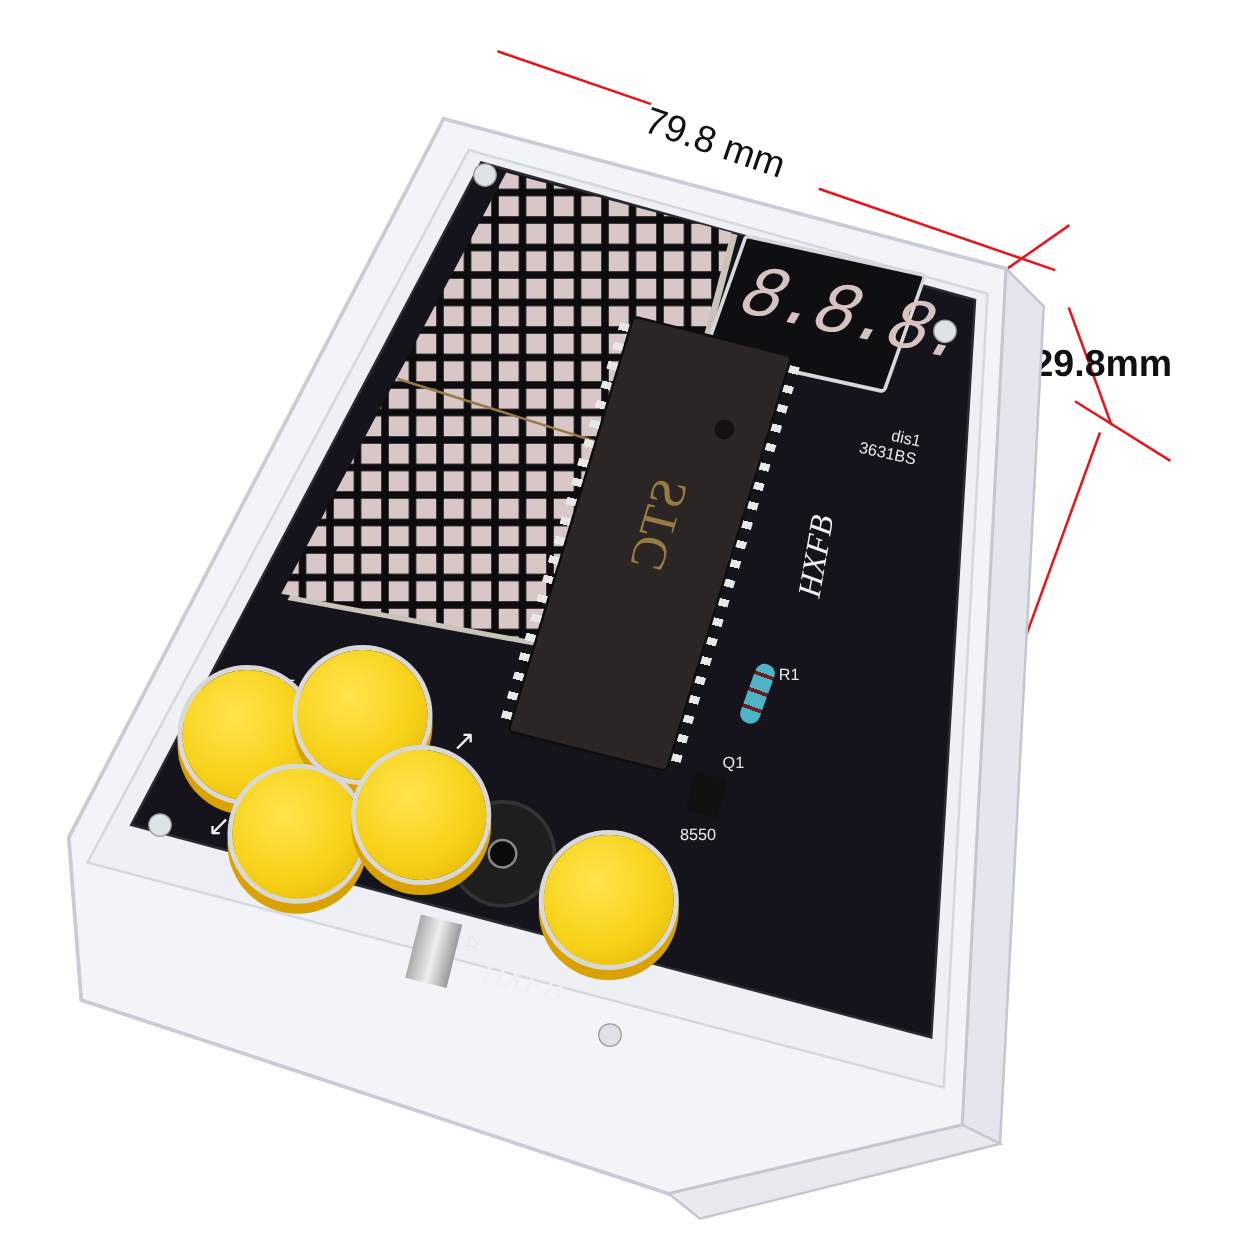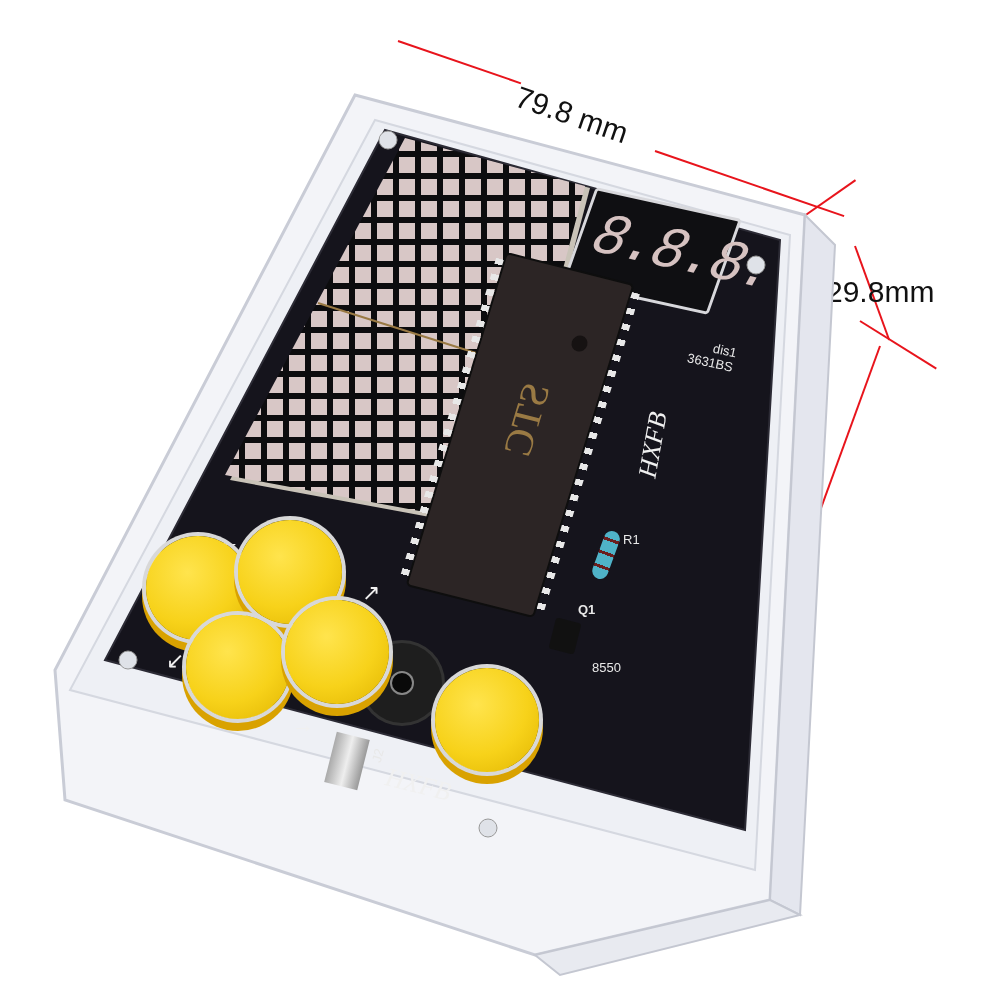--- a/index.html
+++ b/index.html
@@ -27,21 +27,21 @@
 
 <div class="scene">
 
   <div class="dim-line" style="left:398px;top:40px;width:130px;transform:rotate(19deg);"></div>
   <div class="dim-line" style="left:655px;top:150px;width:200px;transform:rotate(19deg);"></div>
   <div class="dim-label" style="left:522px;top:80px;transform:rotate(19deg);">79.8 mm</div>
 
   <div class="dim-line" style="left:790px;top:225px;width:80px;transform:rotate(-35deg);"></div>
   <div class="dim-line" style="left:855px;top:245px;width:100px;transform:rotate(70deg);"></div>
   <div class="dim-line" style="left:860px;top:320px;width:90px;transform:rotate(32deg);"></div>
-  <div class="dim-label" style="left:826px;top:275px;">29.8mm</div>
+  <div class="dim-label" style="left:826px;top:275px;font-weight:bold;">29.8mm</div>
 
   <div class="dim-line" style="left:880px;top:345px;width:210px;transform:rotate(110deg);"></div>
   <div class="dim-line" style="left:705px;top:712px;width:240px;transform:rotate(110deg);"></div>
   <div class="dim-label" style="left:705px;top:710px;transform:rotate(-70deg);">105.2mm</div>
 
   <svg class="case-shell" viewBox="0 0 1000 1000" style="position:absolute;left:0;top:0;width:1000px;height:1000px;">
     <polygon points="355,95 805,215 770,900 535,955 65,800 55,670" fill="#f3f4f8" stroke="#c9ccd6" stroke-width="3"></polygon>
     <polygon points="375,120 790,235 755,870 70,690" fill="#eef0f5" stroke="#d5d8e0" stroke-width="2"></polygon>
     <polygon points="805,215 835,245 800,915 770,900" fill="#e4e6ee" stroke="#c4c7d1" stroke-width="2"></polygon>
     <polygon points="535,955 770,900 800,915 560,975" fill="#e8eaf0" stroke="#c4c7d1" stroke-width="2"></polygon>
@@ -80,23 +80,23 @@
     <div style="position:absolute;left:30px;top:130px;color:#9a7a44;font-family:'Liberation Serif',serif;font-size:40px;transform:rotate(-90deg) scaleX(-1);">STC</div>
     <div style="position:absolute;left:88px;top:60px;width:16px;height:16px;border-radius:50%;background:#161212;"></div>
   </div>
 
   <div class="script" style="left:620px;top:430px;transform:rotate(-80deg);">HXFB</div>
   <div class="script" style="left:385px;top:770px;transform:rotate(14deg);">HXFB</div>
 
   <div class="silk" style="left:623px;top:532px;">R1</div>
   <div class="resistor" style="left:598px;top:530px;transform:rotate(20deg);"></div>
 
-  <div class="silk" style="left:578px;top:602px;font-weight:bold;">Q1</div>
+  <div class="silk" style="left:578px;top:602px;">Q1</div>
   <div class="transistor" style="left:552px;top:620px;transform:rotate(14deg);"></div>
-  <div class="silk" style="left:544px;top:660px;margin-left:48px;">8550</div>
+  <div class="silk" style="left:544px;top:660px;">8550</div>
 
   <div class="usb" style="left:330px;top:735px;transform:rotate(14deg);"></div>
   <div class="silk" style="left:371px;top:748px;transform:rotate(-75deg);">J2</div>
 
   <div class="buzzer" style="left:362px;top:643px;"></div>
 
   <div class="arrow" style="left:218px;top:528px;">←</div>
   <div class="arrow" style="left:362px;top:580px;">↗</div>
   <div class="arrow" style="left:166px;top:648px;">↙</div>
   <div class="arrow" style="left:292px;top:712px;">→</div>

